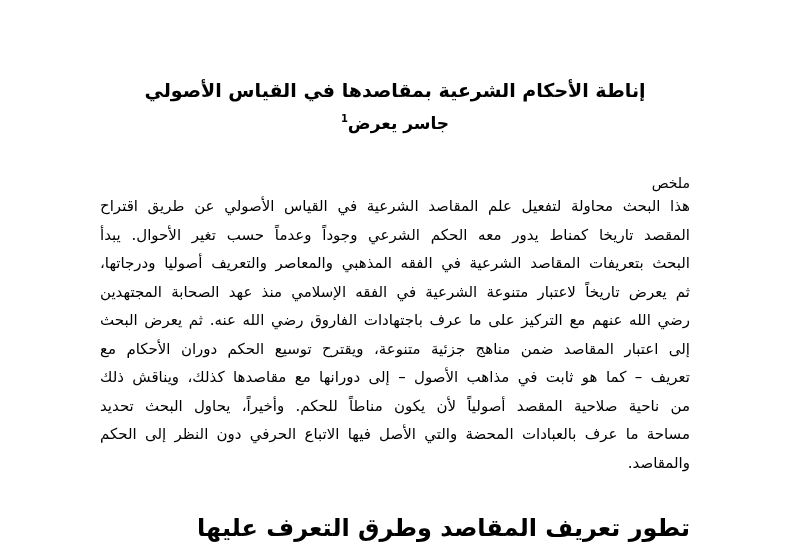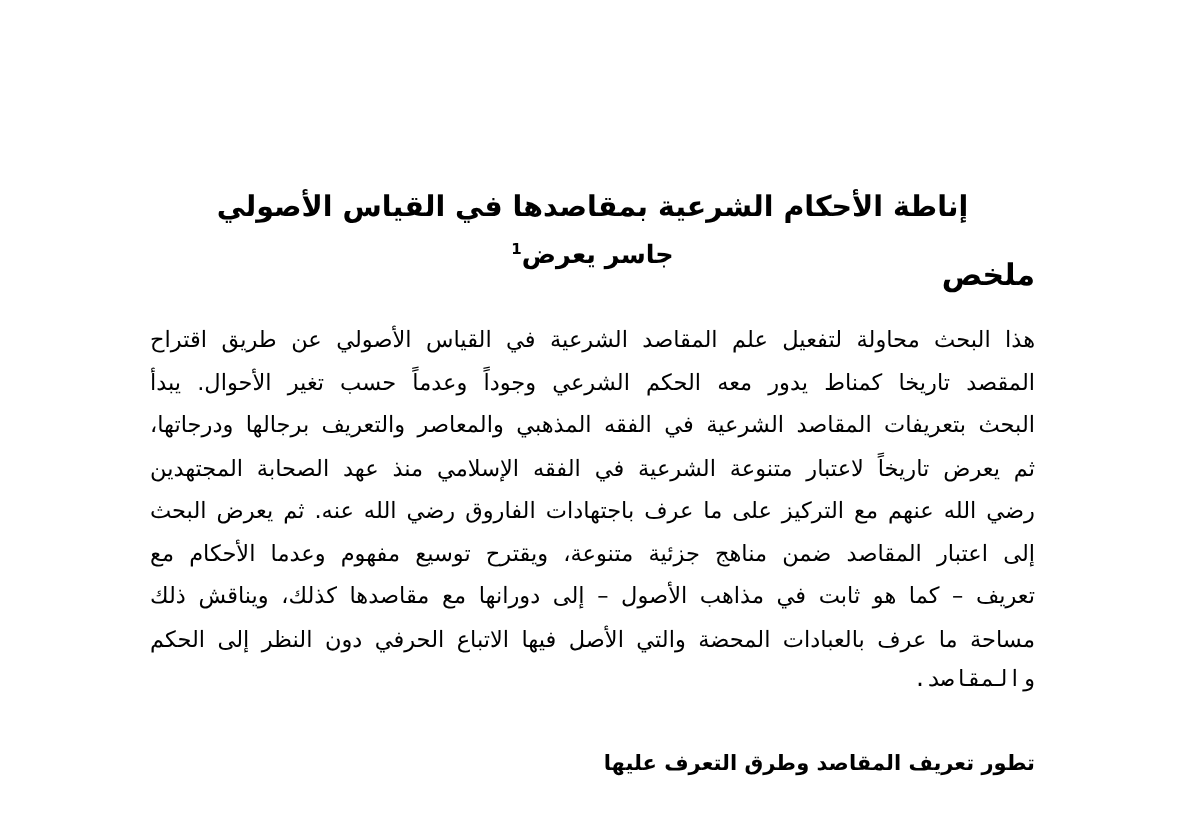--- a/index.html
+++ b/index.html
@@ -22,92 +22,91 @@
     width: 590px;
     height: 553px;
     direction: rtl;
   }
   .title-block {
     position: absolute;
     top: 76px;
     right: 0;
     width: 100%;
     text-align: center;
-    margin-top: 48px;
   }
   .doc-title {
     font-weight: bold;
     font-size: 19px;
     line-height: 28px;
   }
   .doc-author {
     font-weight: bold;
     font-size: 17px;
     line-height: 24px;
     margin-top: 3px;
   }
   .doc-author sup {
     font-size: 10px;
     font-weight: bold;
   }
   .abstract-heading {
     position: absolute;
     top: 169px;
     right: 0;
-    font-weight: bold;
-    font-size: 20px;
+    font-weight: normal;
+    font-size: 14px;
     line-height: 28px;
   }
   .paragraph {
     position: absolute;
-    top: 212px;
+    top: 192px;
     right: 0;
     width: 100%;
   }
   .pline {
     height: 28.5px;
     line-height: 28.5px;
     font-size: 15px;
     text-align: justify;
     text-align-last: justify;
     white-space: nowrap;
     overflow: hidden;
   }
   .pline.last {
     text-align-last: right;
-    font-family: Liberation Mono, monospace;
   }
   .section-heading {
     position: absolute;
-    top: 494px;
+    top: 513px;
     right: 0;
     font-weight: bold;
-    font-size: 14px;
+    font-size: 24px;
     line-height: 30px;
   }
 </style>
 </head>
 <body>
 
 <div class="content">
 
   <div class="title-block">
     <div class="doc-title">إناطة الأحكام الشرعية بمقاصدها في القياس الأصولي</div>
     <div class="doc-author"><span>جاسر يعرض</span><sup>1</sup></div>
   </div>
 
   <div class="abstract-heading">ملخص</div>
 
   <div class="paragraph">
     <div class="pline">هذا البحث محاولة لتفعيل علم المقاصد الشرعية في القياس الأصولي عن طريق اقتراح</div>
     <div class="pline">المقصد تاريخا كمناط يدور معه الحكم الشرعي وجوداً وعدماً حسب تغير الأحوال. يبدأ</div>
-    <div class="pline">البحث بتعريفات المقاصد الشرعية في الفقه المذهبي والمعاصر والتعريف برجالها ودرجاتها،</div>
+    <div class="pline">البحث بتعريفات المقاصد الشرعية في الفقه المذهبي والمعاصر والتعريف أصوليا ودرجاتها،</div>
     <div class="pline">ثم يعرض تاريخاً لاعتبار متنوعة الشرعية في الفقه الإسلامي منذ عهد الصحابة المجتهدين</div>
     <div class="pline">رضي الله عنهم مع التركيز على ما عرف باجتهادات الفاروق رضي الله عنه. ثم يعرض البحث</div>
-    <div class="pline">إلى اعتبار المقاصد ضمن مناهج جزئية متنوعة، ويقترح توسيع مفهوم وعدما الأحكام مع</div>
+    <div class="pline">إلى اعتبار المقاصد ضمن مناهج جزئية متنوعة، ويقترح توسيع الحكم دوران الأحكام مع</div>
     <div class="pline">تعريف – كما هو ثابت في مذاهب الأصول – إلى دورانها مع مقاصدها كذلك، ويناقش ذلك</div>
+    <div class="pline">من ناحية صلاحية المقصد أصولياً لأن يكون مناطاً للحكم. وأخيراً، يحاول البحث تحديد</div>
     <div class="pline">مساحة ما عرف بالعبادات المحضة والتي الأصل فيها الاتباع الحرفي دون النظر إلى الحكم</div>
     <div class="pline last">والمقاصد.</div>
   </div>
 
   <div class="section-heading">تطور تعريف المقاصد وطرق التعرف عليها</div>
 
 </div>
 
 </body></html>

